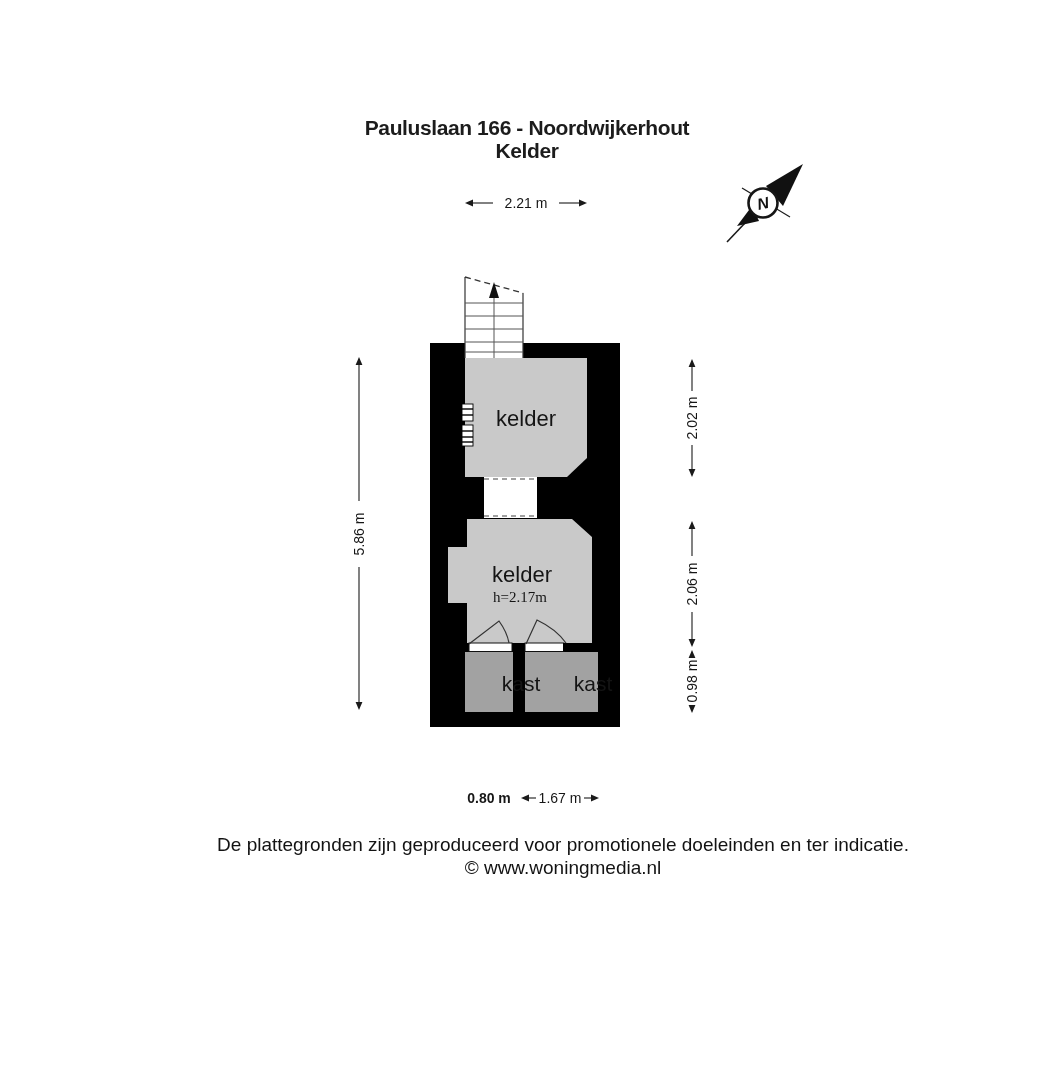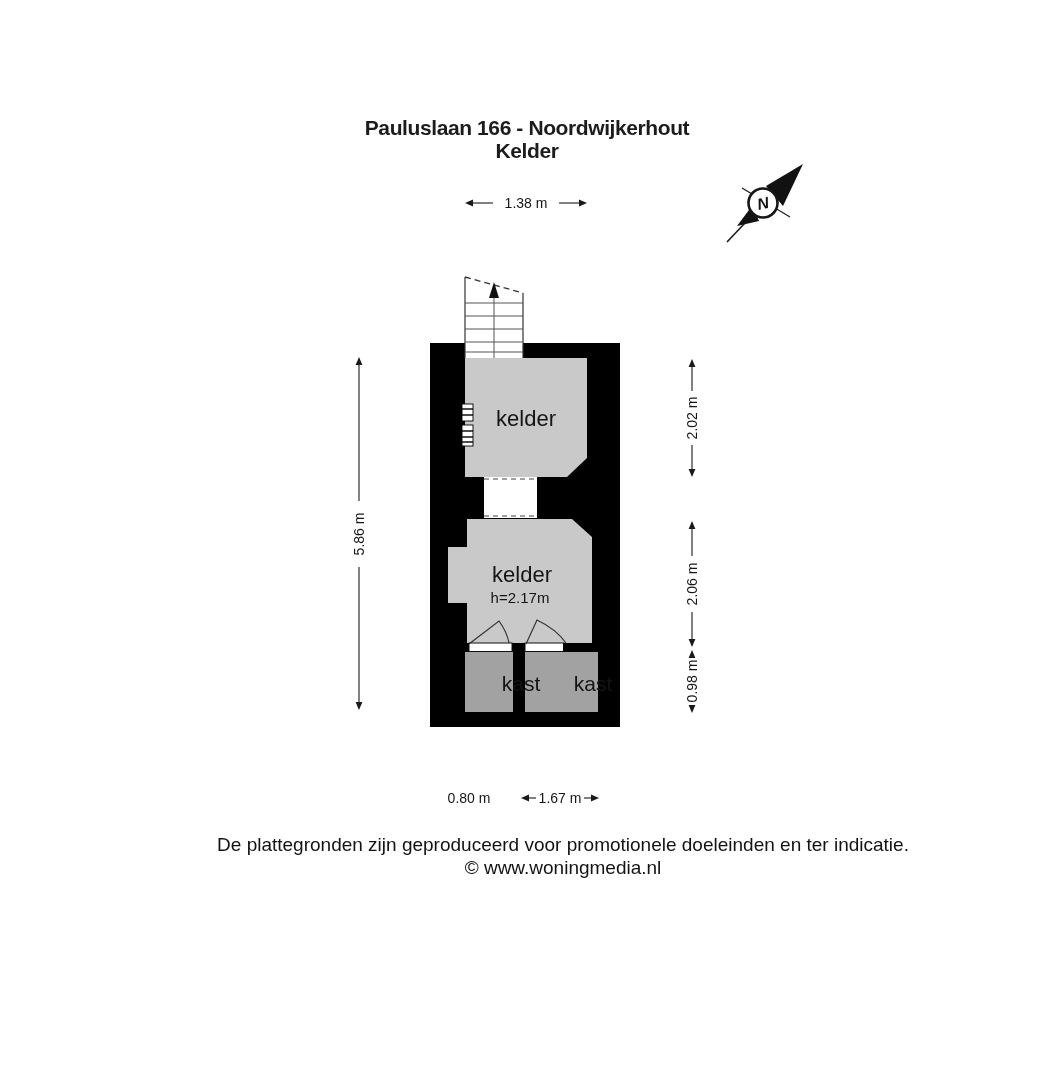--- a/index.html
+++ b/index.html
@@ -116,31 +116,31 @@
 
     <polygon points="692,650 688.6,658 695.4,658" fill="#1a1a1a"></polygon>
     <polygon points="692,713 688.6,705 695.4,705" fill="#1a1a1a"></polygon>
 
     <line x1="529" y1="798" x2="536" y2="798" stroke="#1a1a1a" stroke-width="1.1"></line>
     <polygon points="521,798 529,794.6 529,801.4" fill="#1a1a1a"></polygon>
     <line x1="584" y1="798" x2="591" y2="798" stroke="#1a1a1a" stroke-width="1.1"></line>
     <polygon points="599,798 591,794.6 591,801.4" fill="#1a1a1a"></polygon>
   </svg>
 
-  <div class="lbl dim" style="left:526px;top:203px;">1.38 m</div>
+  <div class="lbl dim" style="left:526px;top:203px;">2.21 m</div>
   <div class="lbl dim dim-v" style="left:359px;top:534px;">5.86 m</div>
   <div class="lbl dim dim-v" style="left:692px;top:418px;">2.02 m</div>
   <div class="lbl dim dim-v" style="left:692px;top:584px;">2.06 m</div>
   <div class="lbl dim dim-v" style="left:692px;top:681px;">0.98 m</div>
-  <div class="lbl dim" style="left:469px;top:798px;">0.80 m</div>
+  <div class="lbl dim" style="left:489px;top:798px;font-weight:bold;">0.80 m</div>
   <div class="lbl dim" style="left:560px;top:798px;">1.67 m</div>
 
   <div class="lbl room-lbl" style="left:526px;top:419px;">kelder</div>
   <div class="lbl room-lbl" style="left:522px;top:575px;">kelder</div>
-  <div class="lbl hnote" style="left:520px;top:597px;">h=2.17m</div>
+  <div class="lbl hnote" style="left:520px;top:597px;font-family:Liberation Serif, serif;">h=2.17m</div>
   <div class="lbl kast-lbl" style="left:489px;top:684px;">kast</div>
   <div class="lbl kast-lbl" style="left:561px;top:684px;">kast</div>
 
   <div class="abs footer">
     <div>De plattegronden zijn geproduceerd voor promotionele doeleinden en ter indicatie.</div>
     <div>© www.woningmedia.nl</div>
   </div>
 
 </div>
 

